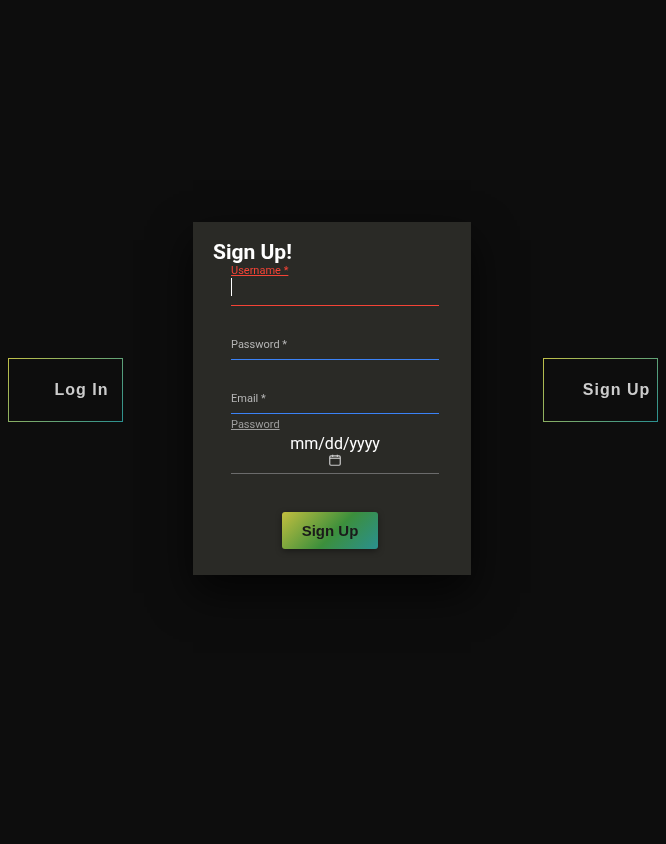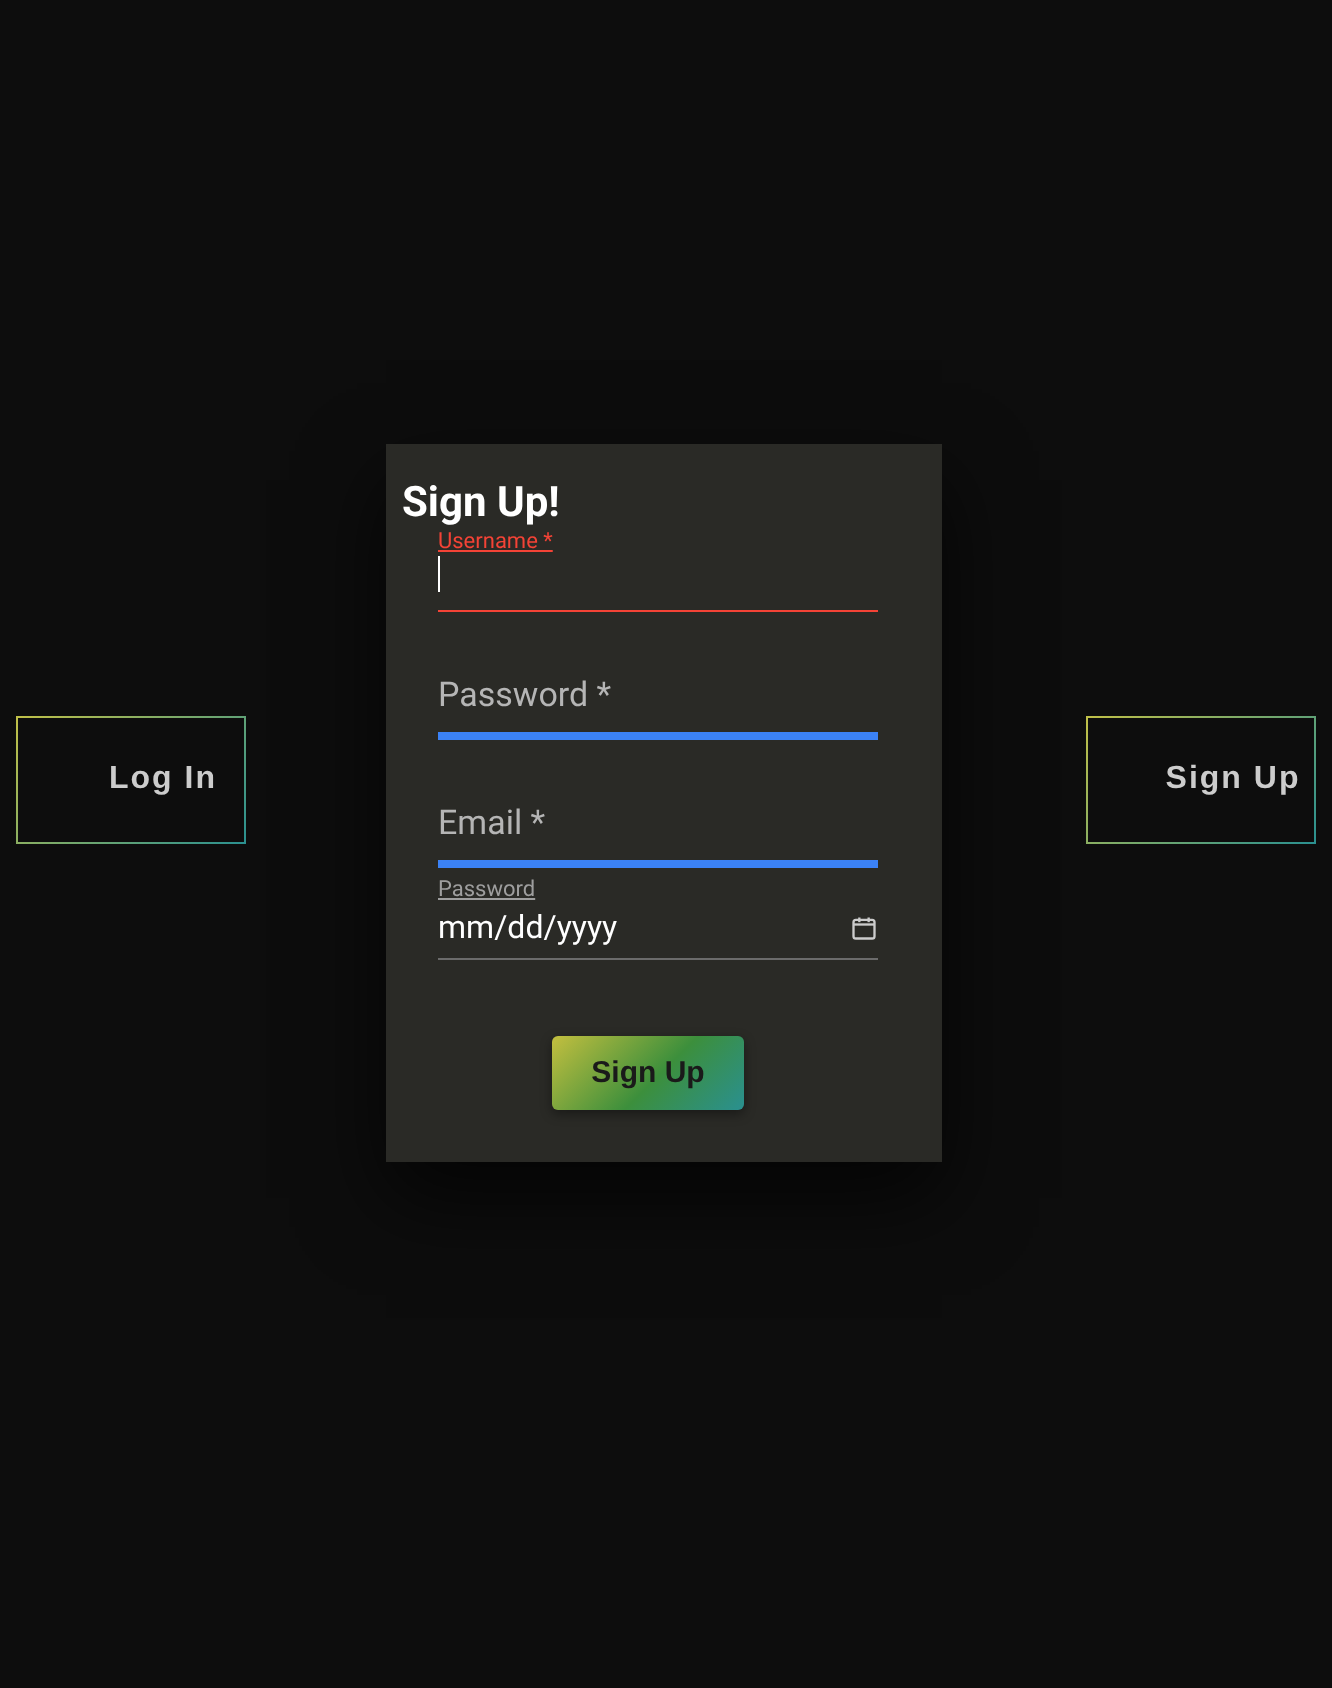--- a/index.html
+++ b/index.html
@@ -39,21 +39,21 @@
     .side-btn.right {
       right: 8px;
     }
     .modal {
       position: absolute;
       left: 193px;
       top: 222px;
       width: 278px;
       background: #2a2a26;
       box-shadow: 0 18px 40px rgba(0,0,0,0.7);
-      padding: 18px 24px 8px 8px;
+      padding: 18px 24px 8px 20px;
     }
     .modal-title {
       color: #ffffff;
       font-size: 21px;
       font-weight: 700;
       margin-bottom: 14px;
     }
     .field-group {
       position: relative;
       margin-left: 18px;
@@ -79,31 +79,32 @@
       background: transparent;
       border: none;
       border-bottom: 1px solid #f44336;
       color: #ffffff;
       font-size: 15px;
       padding: 4px 0 6px 0;
       outline: none;
     }
     .placeholder-label {
       color: #b5b5b5;
-      font-size: 17px;
-      border-bottom: 4px solid #3b82f6;
+      font-size: 11px;
+      border-bottom: 1px solid #3b82f6;
       padding: 4px 0 8px 0;
       cursor: text;
     }
     .date-row {
       display: flex;
       align-items: center;
       justify-content: space-between;
       border-bottom: 1px solid #6b6b6b;
       padding: 2px 0 6px 0;
+      flex-direction: column;
     }
     .date-text {
       color: #ffffff;
       font-size: 16px;
     }
     .calendar-icon {
       color: #cccccc;
       display: flex;
       align-items: center;
     }

